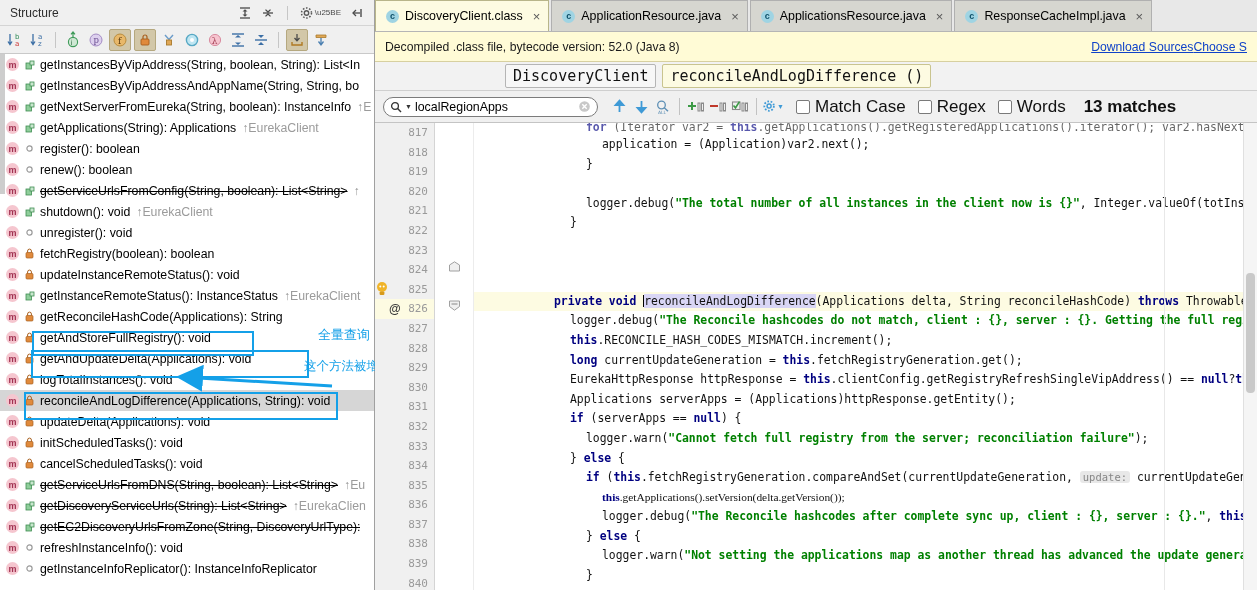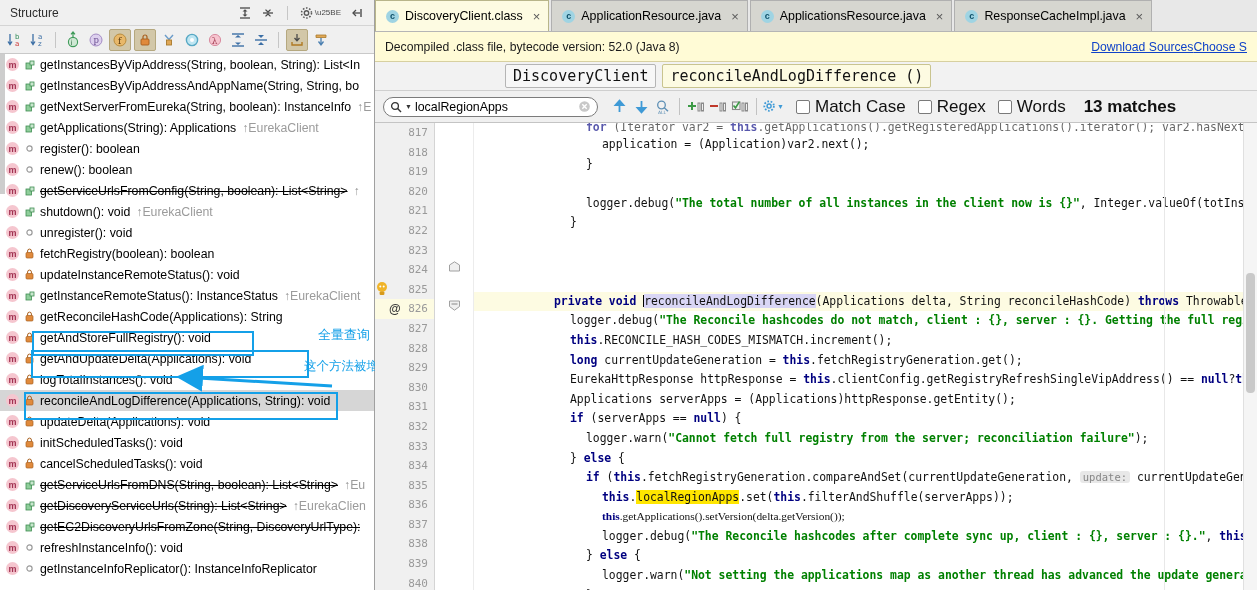--- a/index.html
+++ b/index.html
@@ -725,21 +725,20 @@
           <div class="cl hl" style="padding-left: 80px;"><span class="kw">private void</span> <span class="caret"></span><span class="selword">reconcileAndLogDifference</span>(Applications delta, String reconcileHashCode) <span class="kw">throws</span> Throwable {</div>
           <div class="cl" style="padding-left: 96px;">logger.debug(<span class="str">"The Reconcile hashcodes do not match, client : {}, server : {}. Getting the full registry"</span>, rec</div>
           <div class="cl" style="padding-left: 96px;"><span class="kw">this</span>.RECONCILE_HASH_CODES_MISMATCH.increment();</div>
           <div class="cl" style="padding-left: 96px;"><span class="kw">long</span> currentUpdateGeneration = <span class="kw">this</span>.fetchRegistryGeneration.get();</div>
           <div class="cl" style="padding-left: 96px;">EurekaHttpResponse httpResponse = <span class="kw">this</span>.clientConfig.getRegistryRefreshSingleVipAddress() == <span class="kw">null</span>?<span class="kw">this</span>.eurekaTransport.quer</div>
           <div class="cl" style="padding-left: 96px;">Applications serverApps = (Applications)httpResponse.getEntity();</div>
           <div class="cl" style="padding-left: 96px;"><span class="kw">if</span> (serverApps == <span class="kw">null</span>) {</div>
           <div class="cl" style="padding-left: 112px;">logger.warn(<span class="str">"Cannot fetch full registry from the server; reconciliation failure"</span>);</div>
           <div class="cl" style="padding-left: 96px;">} <span class="kw">else</span> {</div>
           <div class="cl" style="padding-left: 112px;"><span class="kw">if</span> (<span class="kw">this</span>.fetchRegistryGeneration.compareAndSet(currentUpdateGeneration, <span class="hint">update:</span> currentUpdateGeneration + )) {</div>
-          <div class="cl" style="padding-left: 128px;"><span class="kw">this</span>.<span class="mhl">localRegionApps</span>.set(<span class="kw">this</span>.filterAndShuffle(serverApps));</div>
           <div class="cl" style="padding-left: 128px; font-family: Liberation Serif, serif;"><span class="kw">this</span>.getApplications().setVersion(delta.getVersion());</div>
           <div class="cl" style="padding-left: 128px;">logger.debug(<span class="str">"The Reconcile hashcodes after complete sync up, client : {}, server : {}."</span>, <span class="kw">this</span>.getAppli</div>
           <div class="cl" style="padding-left: 112px;">} <span class="kw">else</span> {</div>
           <div class="cl" style="padding-left: 128px;">logger.warn(<span class="str">"Not setting the applications map as another thread has advanced the update generation"</span>);</div>
           <div class="cl" style="padding-left: 112px;">}</div>
         </div>
       <div class="vscroll">
         <div class="thumb" style="top:150px;height:120px;"></div>
       </div>
     </div>

